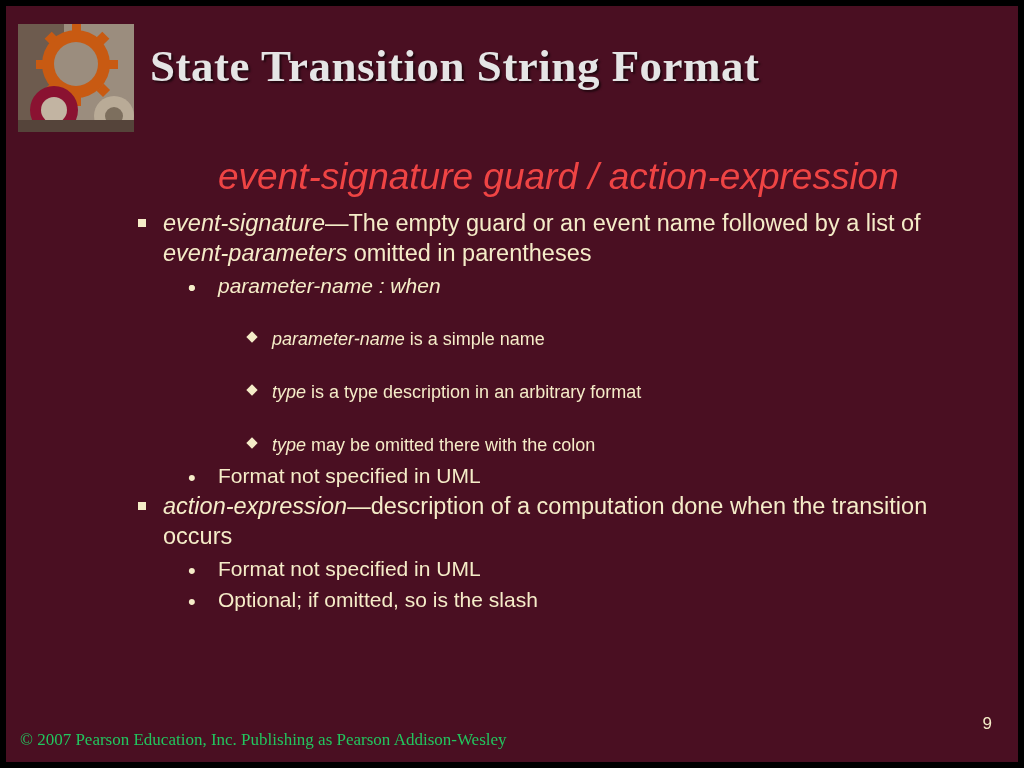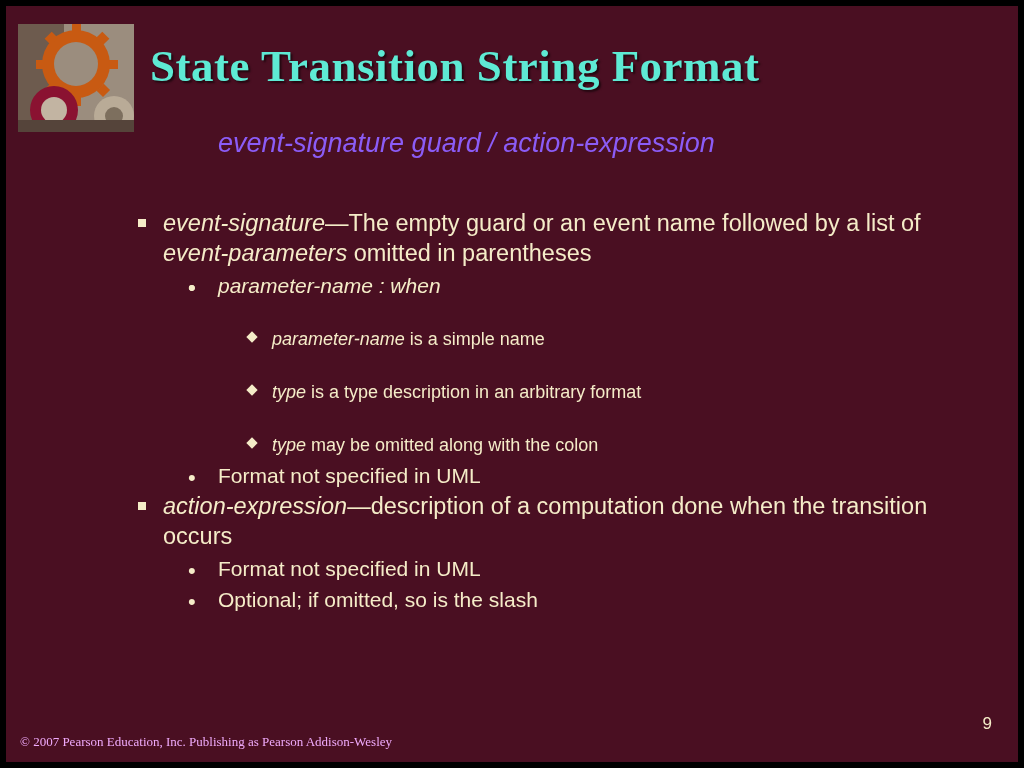--- a/index.html
+++ b/index.html
@@ -39,34 +39,34 @@
     background: #8a7a6a;
     overflow: hidden;
   }
   .logo svg { display: block; }
 
   .title {
     position: absolute;
     left: 150px;
     top: 40px;
     width: 860px;
-    color: #5eead4;
+    color: #e5e5e5;
     font-family: "Liberation Serif", serif;
     font-weight: bold;
     font-size: 45px;
     letter-spacing: 0.5px;
     text-shadow: 2px 2px 2px rgba(0,0,0,0.55);
   }
 
   .subtitle {
     position: absolute;
     left: 218px;
-    top: 128px;
-    color: #8b5cf6;
-    font-size: 27px;
+    top: 156px;
+    color: #ef4444;
+    font-size: 37px;
     font-style: italic;
     font-family: "Liberation Sans", sans-serif;
   }
 
   .body {
     position: absolute;
     left: 130px;
     top: 208px;
     width: 830px;
     color: #f5ecc8;
@@ -122,23 +122,23 @@
     background: #f5ecc8;
     transform: rotate(45deg);
   }
 
   .ital { font-style: italic; }
 
   .footer {
     position: absolute;
     left: 20px;
     bottom: 18px;
-    color: #f0abfc;
+    color: #22c55e;
     font-family: "Liberation Serif", serif;
-    font-size: 13px;
+    font-size: 17px;
   }
   .pagenum {
     position: absolute;
     right: 32px;
     bottom: 34px;
     color: #f5ecc8;
     font-size: 17px;
     font-family: "Liberation Sans", sans-serif;
   }
 </style>
@@ -196,21 +196,21 @@
       <span class="ital">parameter-name</span><span> is a simple name</span>
     </div>
 
     <div class="lvl3">
       <span class="bullet"></span>
       <span class="ital">type</span><span> is a type description in an arbitrary format</span>
     </div>
 
     <div class="lvl3">
       <span class="bullet"></span>
-      <span class="ital">type</span><span> may be omitted along with the colon</span>
+      <span class="ital">type</span><span> may be omitted there with the colon</span>
     </div>
 
 
     <div class="lvl2">
       <span class="bullet">•</span>
       <span>Format not specified in UML</span>
     </div>
 
     <div class="lvl1">
       <span class="bullet"></span>

